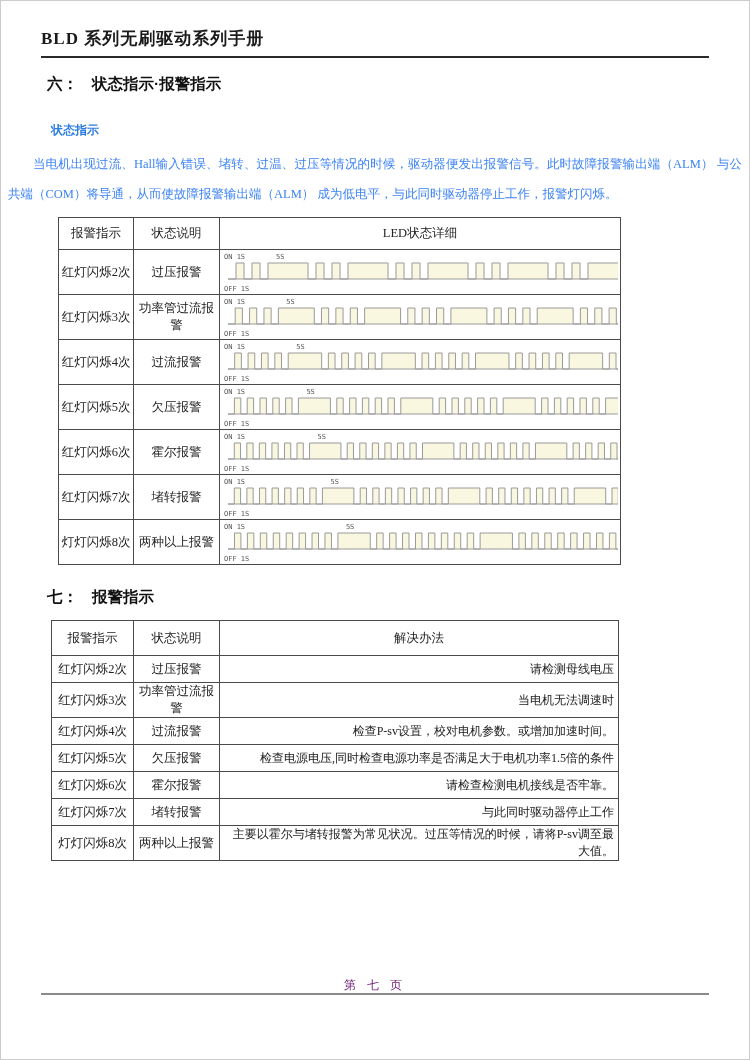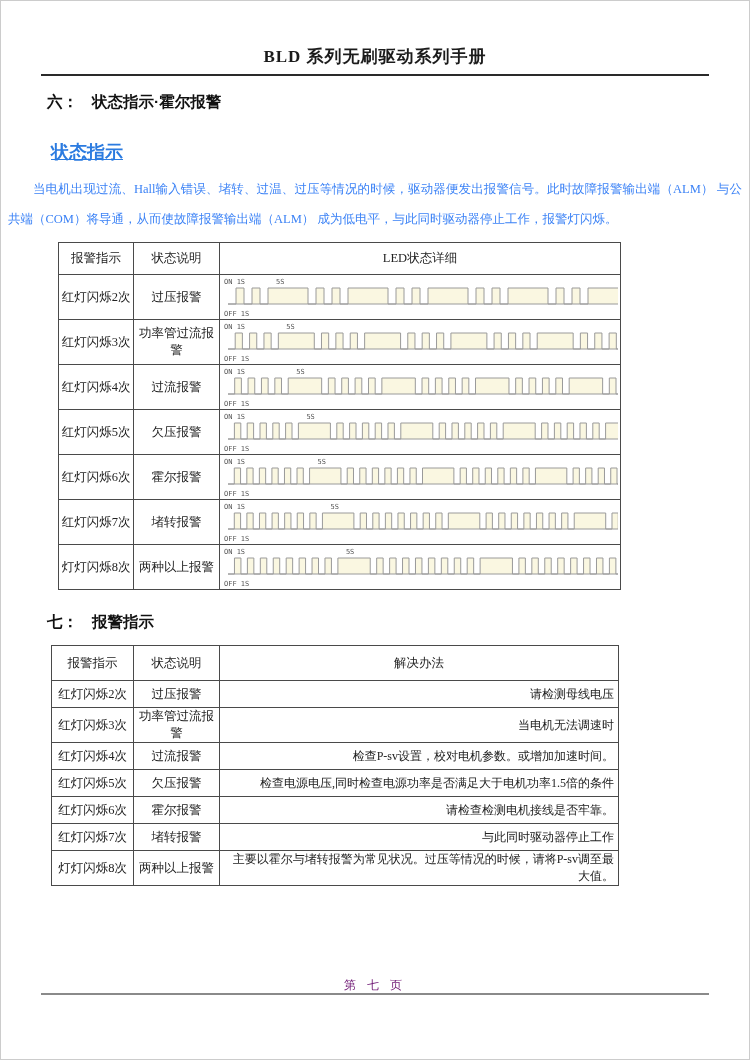--- a/index.html
+++ b/index.html
@@ -4,34 +4,34 @@
 <style>
   html,body{margin:0;padding:0;background:#ffffff;}
   .page{
     position:relative;width:750px;height:1060px;background:#fff;
     box-sizing:border-box;border:1px solid #cccccc;
     font-family:"Liberation Serif","DejaVu Serif",serif;color:#1b1b1b;
     overflow:hidden;
   }
   
   .doc-header{
-    margin:0 40px;padding-top:44px;padding-bottom:6px;
-    text-align:center;border-bottom:2px solid #2a2a2a;
+    margin:0 40px;padding-top:26px;padding-bottom:6px;
+    text-align:left;border-bottom:2px solid #2a2a2a;
   }
   .doc-title{font-size:17px;font-weight:bold;letter-spacing:1px;}
   
   .sec-heading{
     margin:16px 0 0 46px;display:flex;gap:14px;align-items:baseline;
     font-family:"Liberation Sans","DejaVu Sans",sans-serif;
     font-weight:bold;font-size:15.5px;color:#111;
   }
   .subtitle{
     margin:27px 0 0 50px;
     font-family:"Liberation Sans","DejaVu Sans",sans-serif;
-    font-weight:bold;font-size:18px;color:var(--accent,#2b7be0);text-decoration:underline;
+    font-weight:bold;font-size:12px;color:var(--accent,#2b7be0);
   }
   .body-par{
     margin:10px 7px 8px 7px;font-size:12.5px;line-height:30px;
     text-indent:2em;color:#3b82f6;text-align:justify;
   }
   
   table{border-collapse:collapse;table-layout:fixed;}
   th,td{
     border:1px solid var(--border,#4a4a4a);font-weight:normal;
     font-size:12.5px;text-align:center;padding:0;overflow:hidden;
@@ -60,21 +60,21 @@
 <body>
 
 <div class="page" style="--accent: #2b7be0; --border: #4a4a4a;">
 
   <div class="doc-header">
     <span class="doc-title">BLD 系列无刷驱动系列手册</span>
   </div>
 
   <div class="sec-heading">
     <span>六：</span>
-    <span>状态指示·霍尔报警</span>
+    <span>状态指示·报警指示</span>
   </div>
 
   <div class="subtitle">状态指示</div>
 
   <p class="body-par">当电机出现过流、Hall输入错误、堵转、过温、过压等情况的时候，驱动器便发出报警信号。此时故障报警输出端（ALM） 与公共端（COM）将导通，从而使故障报警输出端（ALM） 成为低电平，与此同时驱动器停止工作，报警灯闪烁。</p>
 
   <table class="tbl1">
     <colgroup>
         <col style="width:75px">
         <col style="width:86px">

